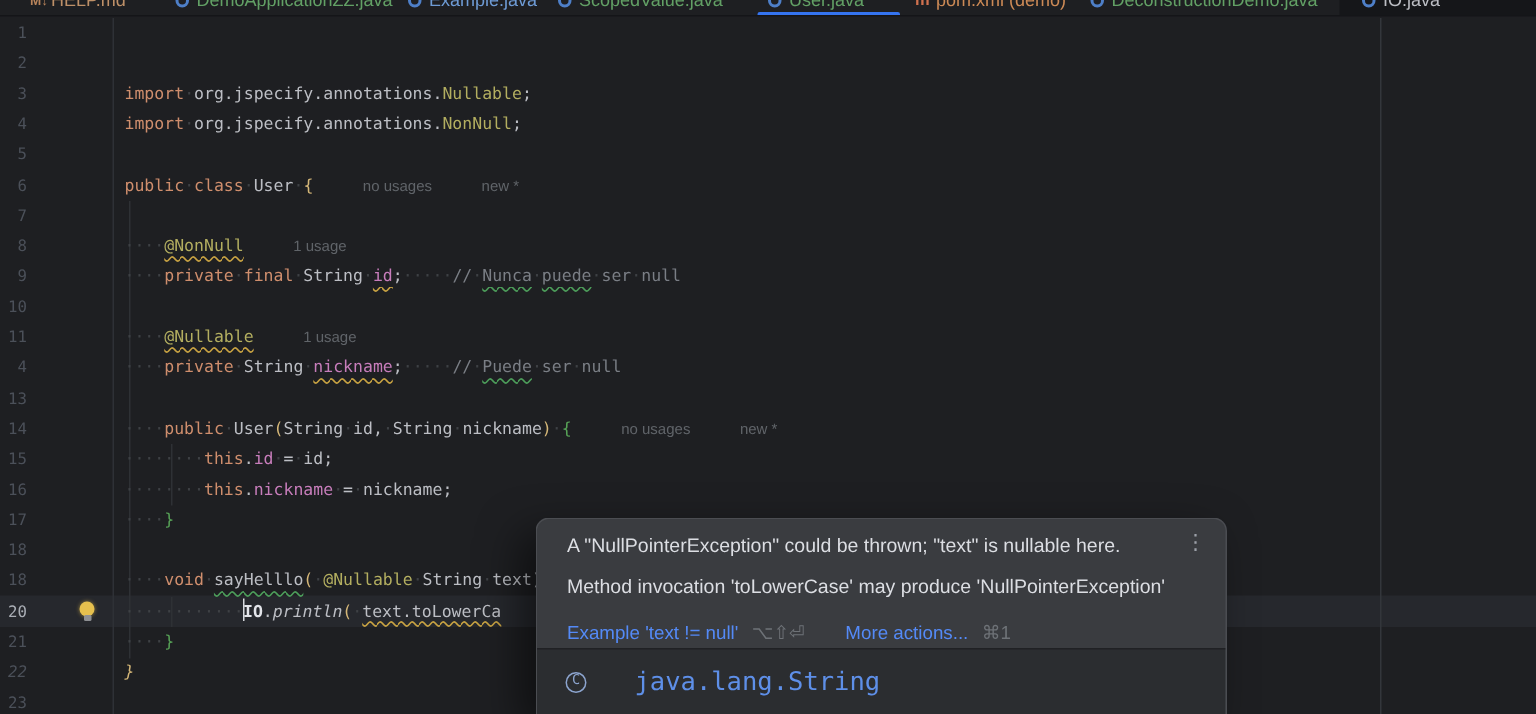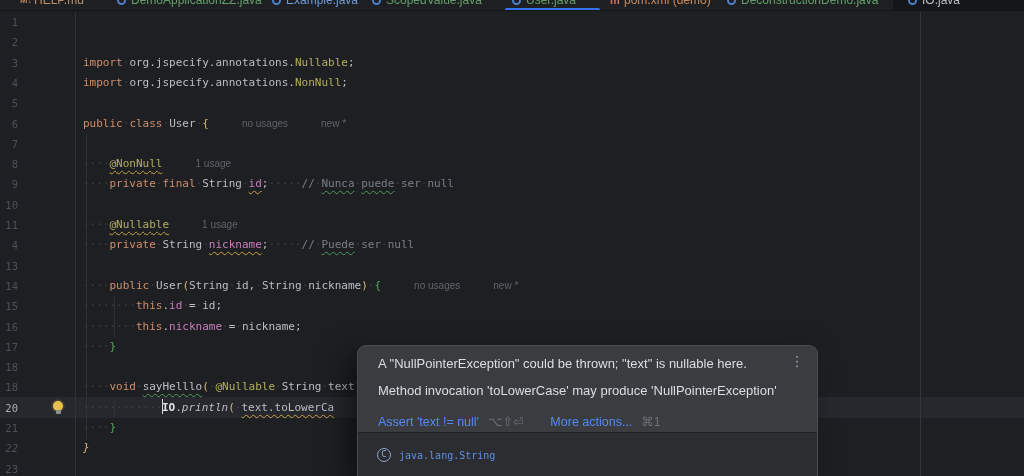--- a/index.html
+++ b/index.html
@@ -68,21 +68,21 @@
   .p-actions { position:absolute; left:20px; top:68px; display:flex; align-items:center; font-size:12.5px; }
   .link { color:#548AF7; cursor:pointer; }
   .shortcut { color:#6E7277; margin-left:9px; }
   .gap { width:27px; }
   #p-doc { position:absolute; left:0; top:86px; width:100%; height:45px;
            background:#2B2D30; border-top:1px solid #202124;
            display:flex; align-items:center; padding-left:19px; gap:8px; }
   #doc-class-icon { width:14px; height:14px; border:1.3px solid #8CA4CE; border-radius:50%;
                     color:#8CA4CE; font-size:9px; line-height:11px; text-align:center;
                     font-family:"DejaVu Sans Mono", monospace; }
-  #doc-class-name { font-family:"DejaVu Sans Mono", monospace; font-size:10px; color:#5E8FE8; }
+  #doc-class-name { font-family:"DejaVu Sans Mono", monospace; font-size:17px; color:#5E8FE8;margin-left:24px; }
 </style>
 </head>
 <body>
 
 <div id="stage">
 
   <div id="editor">
     <div id="caret-line-band"></div>
     <div id="gutter-sep"></div>
     <div class="indent-guide" style="left:86px; top:122px; height:305px;"></div>
@@ -225,21 +225,21 @@
         </div>
       </div>
     <div id="tab-underline" style="left: 505px; width: 95px;"></div>
   </div>
 
   <div id="popup">
     <div class="p-msg1">A "NullPointerException" could be thrown; "text" is nullable here.</div>
     <div id="kebab">⋮</div>
     <div class="p-msg2">Method invocation 'toLowerCase' may produce 'NullPointerException'</div>
     <div class="p-actions">
-      <span class="link">Assert 'text != null'</span>
+      <span class="link">Example 'text != null'</span>
       <span class="shortcut">⌥⇧⏎</span>
       <span class="gap"></span>
       <span class="link">More actions...</span>
       <span class="shortcut">⌘1</span>
     </div>
     <div id="p-doc">
       <span id="doc-class-icon">C</span>
       <span id="doc-class-name">java.lang.String</span>
     </div>
   </div>

